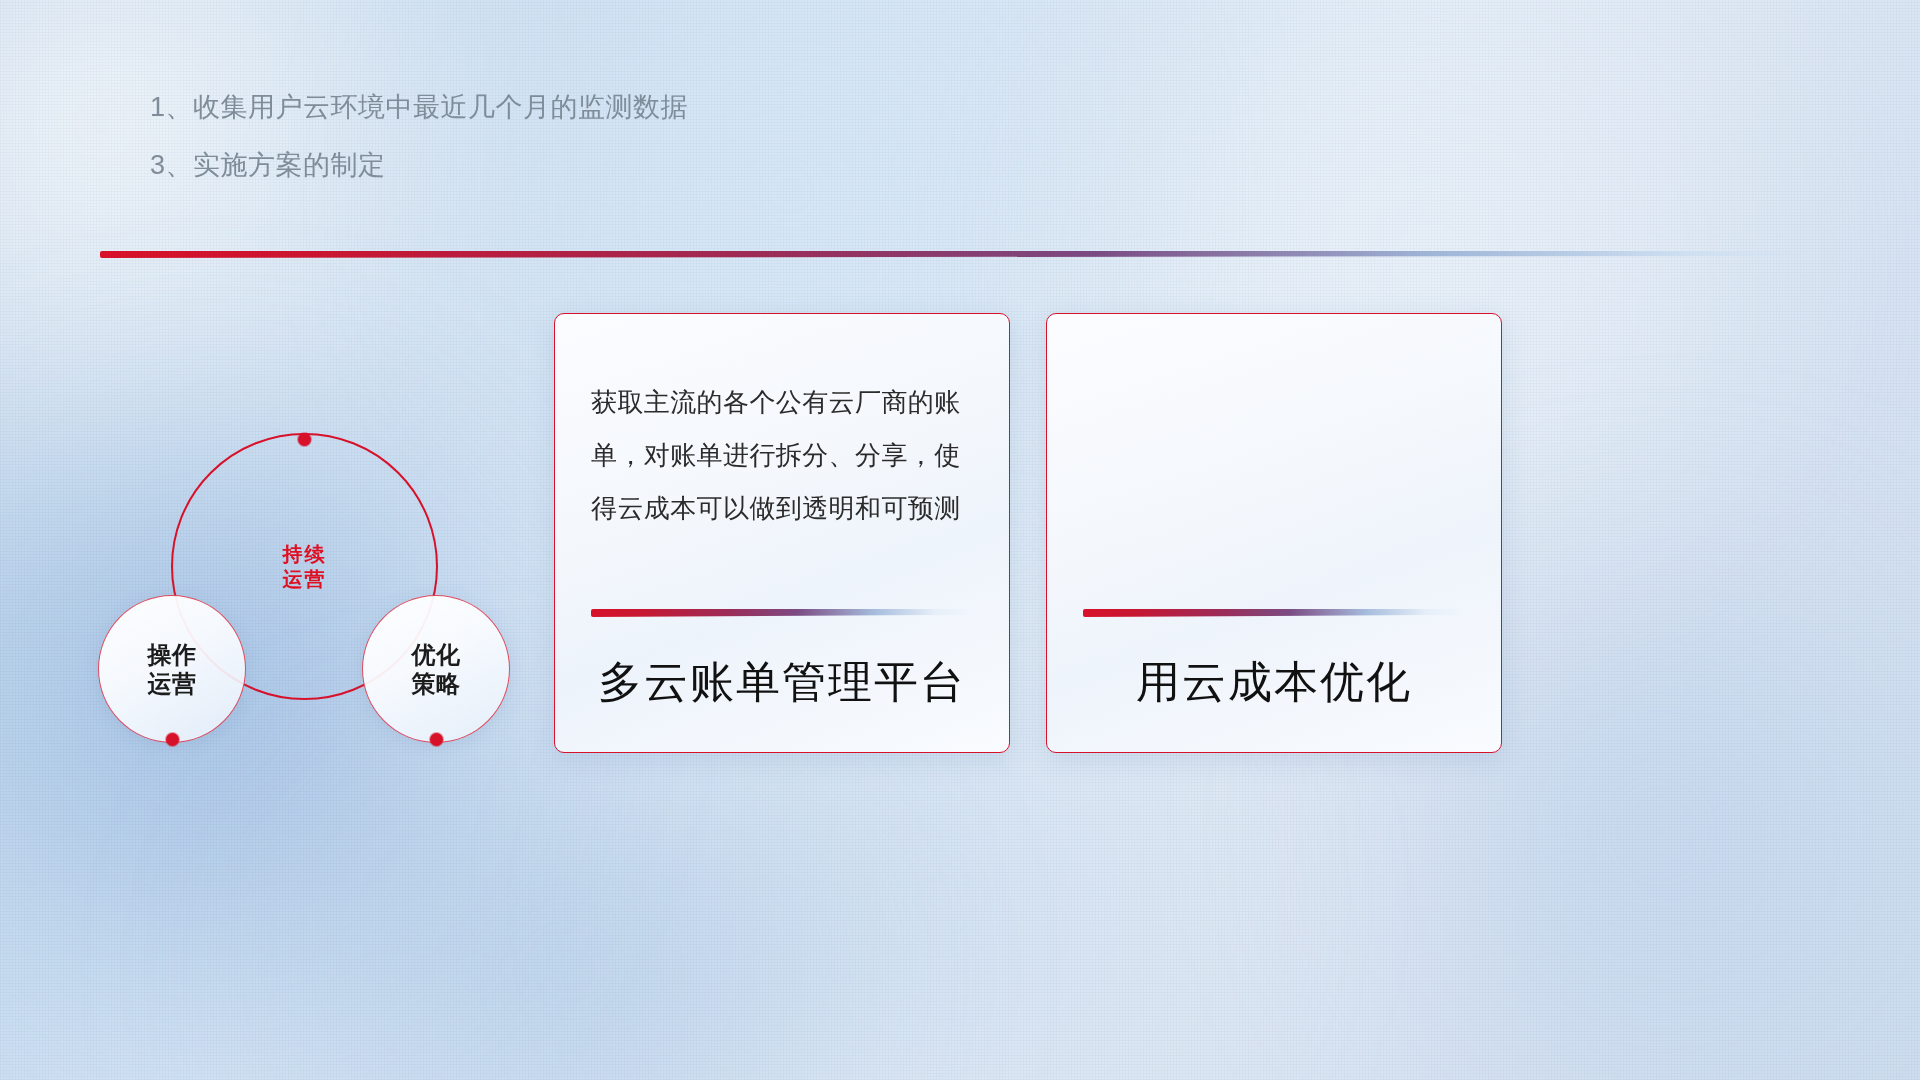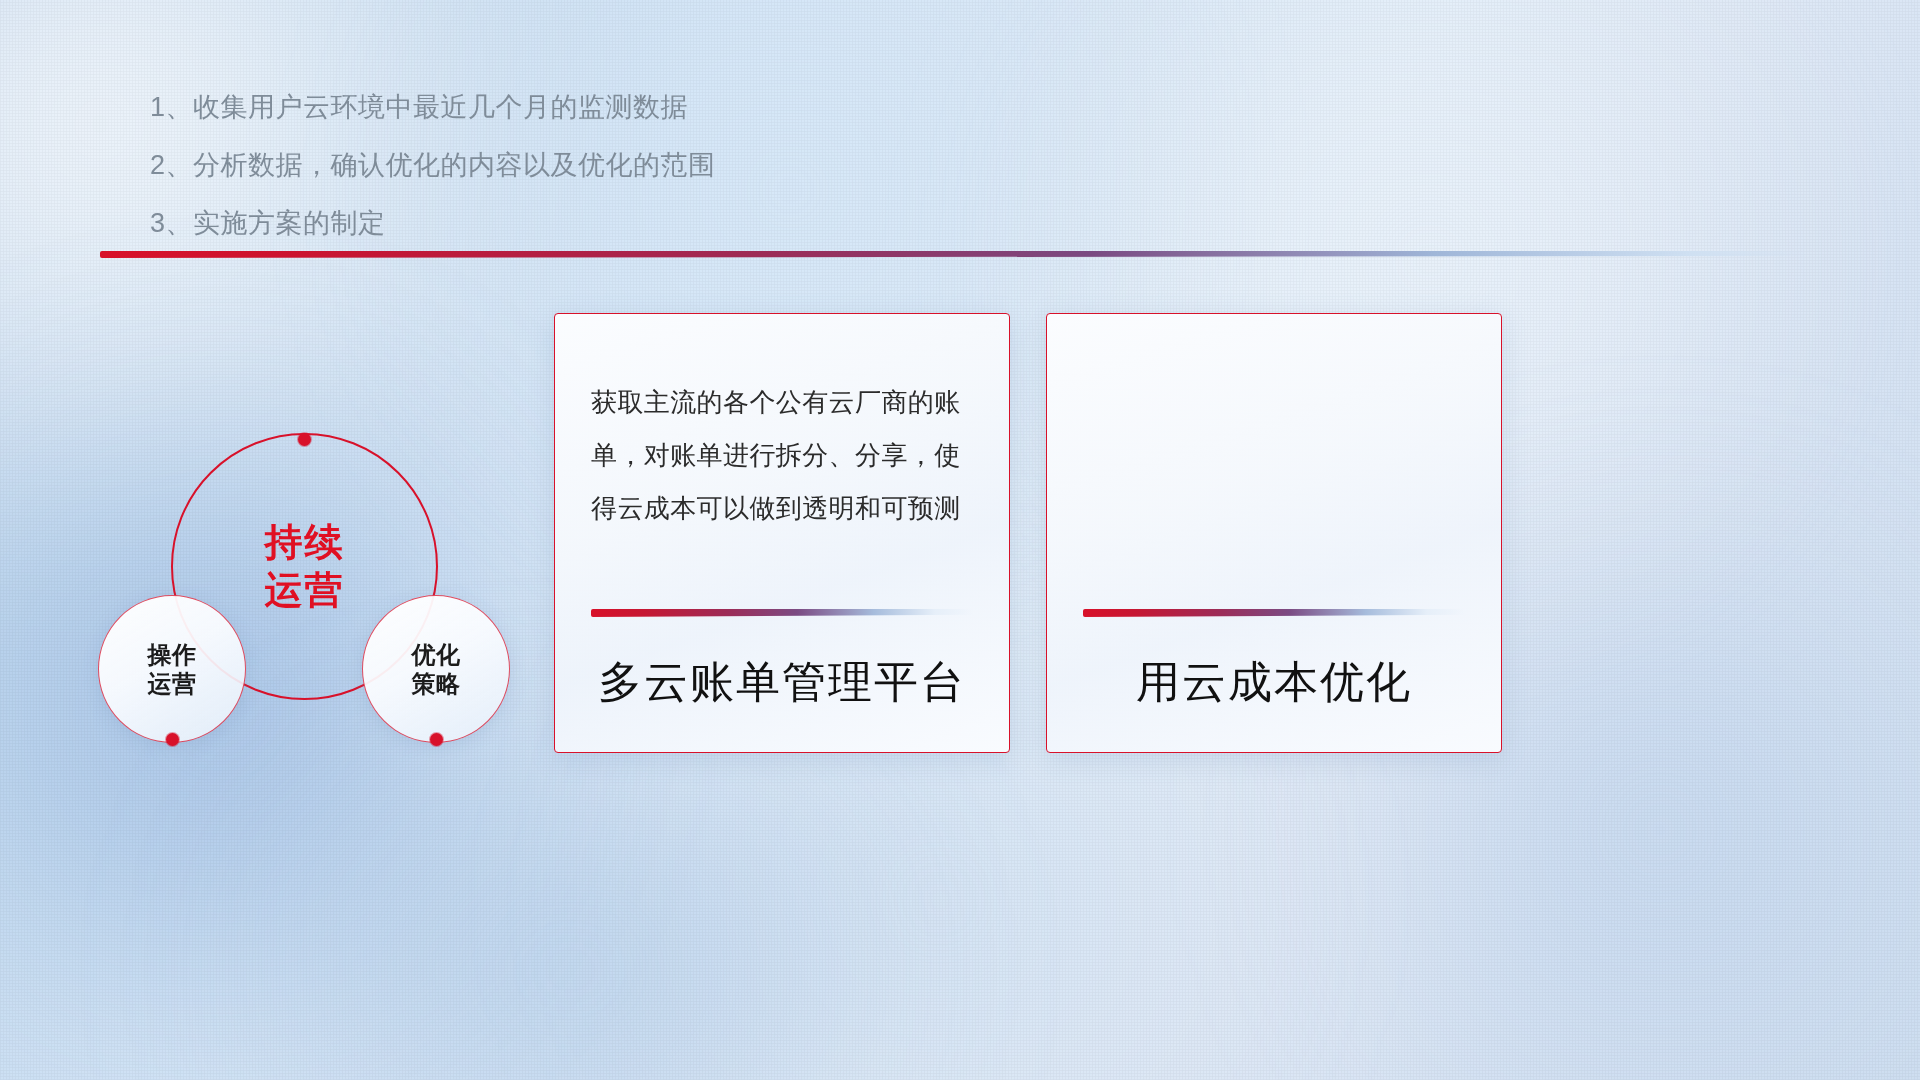--- a/index.html
+++ b/index.html
@@ -94,36 +94,36 @@
   .circ-big {
     left:86px; top:143px; width:267px; height:267px;
     border:2px solid #d8112a;
     background:transparent;
   }
   .center-label {
     position:absolute; left:86px; top:143px; width:267px; height:267px;
     display:flex; flex-direction:column; align-items:center; justify-content:center;
   }
   .center-label span {
-    font-size:38px; font-weight:bold; color:#e01023; line-height:1.25;
+    font-size:20px; font-weight:bold; color:#e01023; line-height:1.25;
     letter-spacing:2px;
   }
   .dot {
     position:absolute; width:13px; height:13px; border-radius:50%;
     background:#d8112a; box-shadow:0 0 0 1px rgba(216,17,42,.4);
   }
   #dot-top   { left:213px; top:143px; }
   #dot-left  { left:81px;  top:443px; }
   #dot-right { left:345px; top:443px; }
 
   
   .card {
     position:absolute; top:313px; width:456px; height:440px;
     border:1.6px solid #d8112a;
-    border-radius:4px;
+    border-radius:10px;
     background:linear-gradient(160deg,
       rgba(252,253,255,.97) 0%,
       rgba(246,249,253,.95) 38%,
       rgba(240,245,252,.93) 62%,
       rgba(250,252,255,.97) 100%);
     box-shadow:0 6px 26px rgba(110,145,190,.20);
     padding:62px 36px 0 36px;
     display:flex; flex-direction:column;
   }
   #card-1 { left:554px; }
@@ -157,21 +157,20 @@
   <div class="bg-blob blob-b"></div>
   <div class="bg-blob blob-e"></div>
   <div class="bg-blob blob-f"></div>
   <div class="bg-blob blob-g"></div>
   <div class="bg-noise"></div>
 </div>
 
 <div id="list-area">
   <div class="list-col left">
     <div class="list-item">1、收集用户云环境中最近几个月的监测数据</div>
-    <div class="list-item">2、分析数据，确认优化的内容以及优化的范围</div>
     <div class="list-item">3、实施方案的制定</div>
   </div>
   <div class="list-col right">
   </div>
 </div>
 
 <div id="top-divider"></div>
 
 <div id="venn">
   <div class="circ circ-big"></div>

